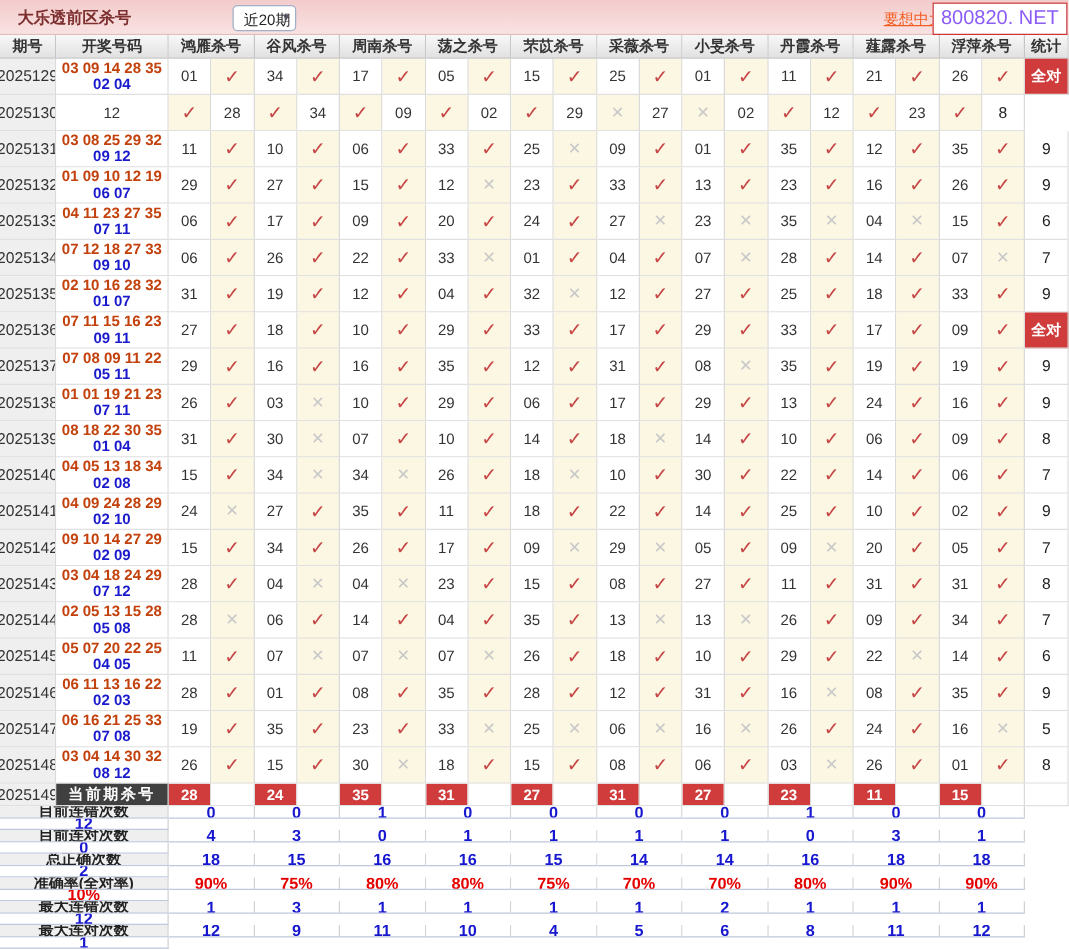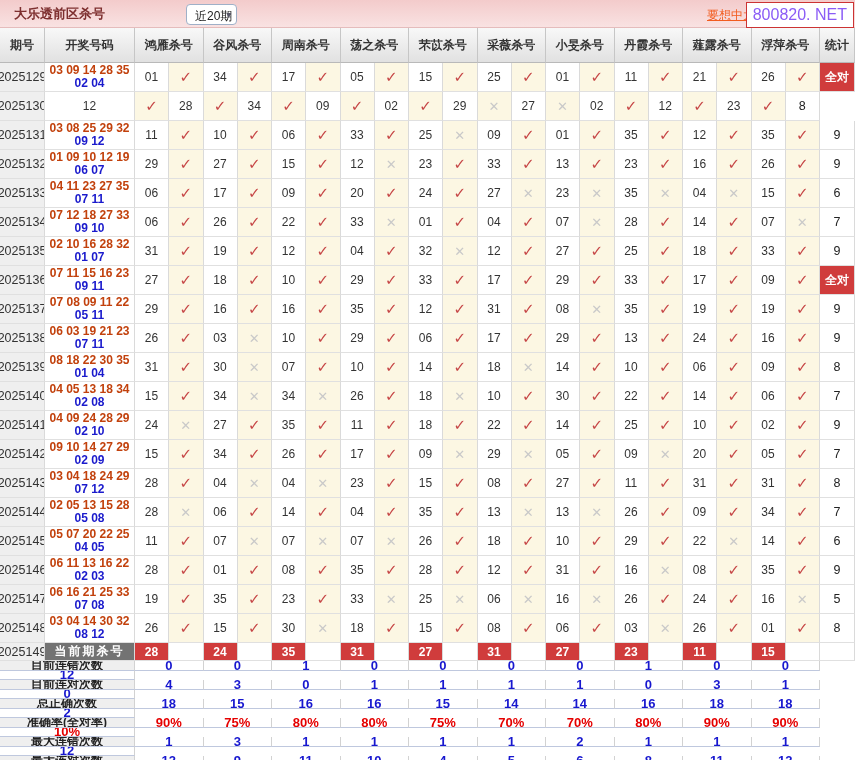--- a/index.html
+++ b/index.html
@@ -14,38 +14,38 @@
     padding:3px 4px 0 8px;cursor:pointer}
   .dropdown .chev{position:absolute;right:5px;top:4px;font-size:10px;color:#556}
   .promo{position:absolute;right:64px;top:7px;font-size:12px;color:#f25c1f;
     text-decoration:underline;white-space:nowrap}
   .promobox{position:absolute;right:1px;top:2px;background:#fff;border:1px solid #c33;
     color:#8b5cf6;font-size:16px;padding:3px 6px;z-index:2}
   
   .row{display:grid;grid-template-columns:45px 90px repeat(10,34px 34.5px) 35px;width:855px}
   .c{border-right:1px solid #dadada;border-bottom:1px solid #e0e0e0;
     display:flex;align-items:center;justify-content:center;overflow:hidden;background:#fff}
-  .thead{height:35px}
+  .thead{height:19px}
   .thead .c{background:linear-gradient(#f8f8f8,#e1e1e1);font-size:12px;font-weight:bold;
     color:#333;border-right-color:#c6c6c6;border-bottom-color:#b9b9b9}
   .thead .expert{grid-column:span 2}
   .data{height:29px}
   .periodc{background:#efefef;font-size:12.5px;color:#333}
   .drawc{flex-direction:column;line-height:13px;font-size:12px;font-weight:bold}
   .front{color:#c2410c}
   .back{color:#1a1acc}
   .numc{font-size:12px;color:#333}
   .markc{background:#fcf7e3}
   .ok{color:#c64646;font-size:15px;font-weight:bold}
   .bad{color:#c9c9c9;font-size:13px;font-weight:bold}
   .statc{font-size:12.5px;color:#222}
   .statc.full{background:#d03c3c;color:#ffffff;font-size:12px;font-weight:bold}
   
   .current{height:18px}
-  .banner{background:#737373;color:#fff;font-size:12px;font-weight:bold;letter-spacing:2px}
+  .banner{background:#404040;color:#fff;font-size:12px;font-weight:bold;letter-spacing:2px}
   .badge{background:#d03c3c;color:#fff;font-size:12px;font-weight:bold;width:100%;
     height:100%;display:flex;align-items:center;justify-content:center}
   
   .summary{height:19px}
   .summary .c{border-bottom:1px solid #bfc8de;border-right:1px solid #d2d2d2}
   .sumlabel{grid-column:span 2;background:#efefef;font-size:12px;font-weight:bold;color:#222}
   .sumval{grid-column:span 2;font-size:13px;font-weight:bold;color:#1717cf}
   .sumval.red,.red{color:#e50000}
 </style>
 </head>
@@ -501,21 +501,21 @@
       </div>
       <div class="c numc">19</div>
       <div class="c markc">
         <span class="ok">✓</span>
       </div>
       <div class="c statc">9</div>
     </div>
     <div class="row data">
       <div class="c periodc">2025138</div>
       <div class="c drawc">
-        <span class="front">06 03 19 21 23</span>
+        <span class="front">01 01 19 21 23</span>
         <span class="back">07 11</span>
       </div>
       <div class="c numc">26</div>
       <div class="c markc">
         <span class="ok">✓</span>
       </div>
       <div class="c numc">03</div>
       <div class="c markc">
         <span class="bad">✕</span>
       </div>

